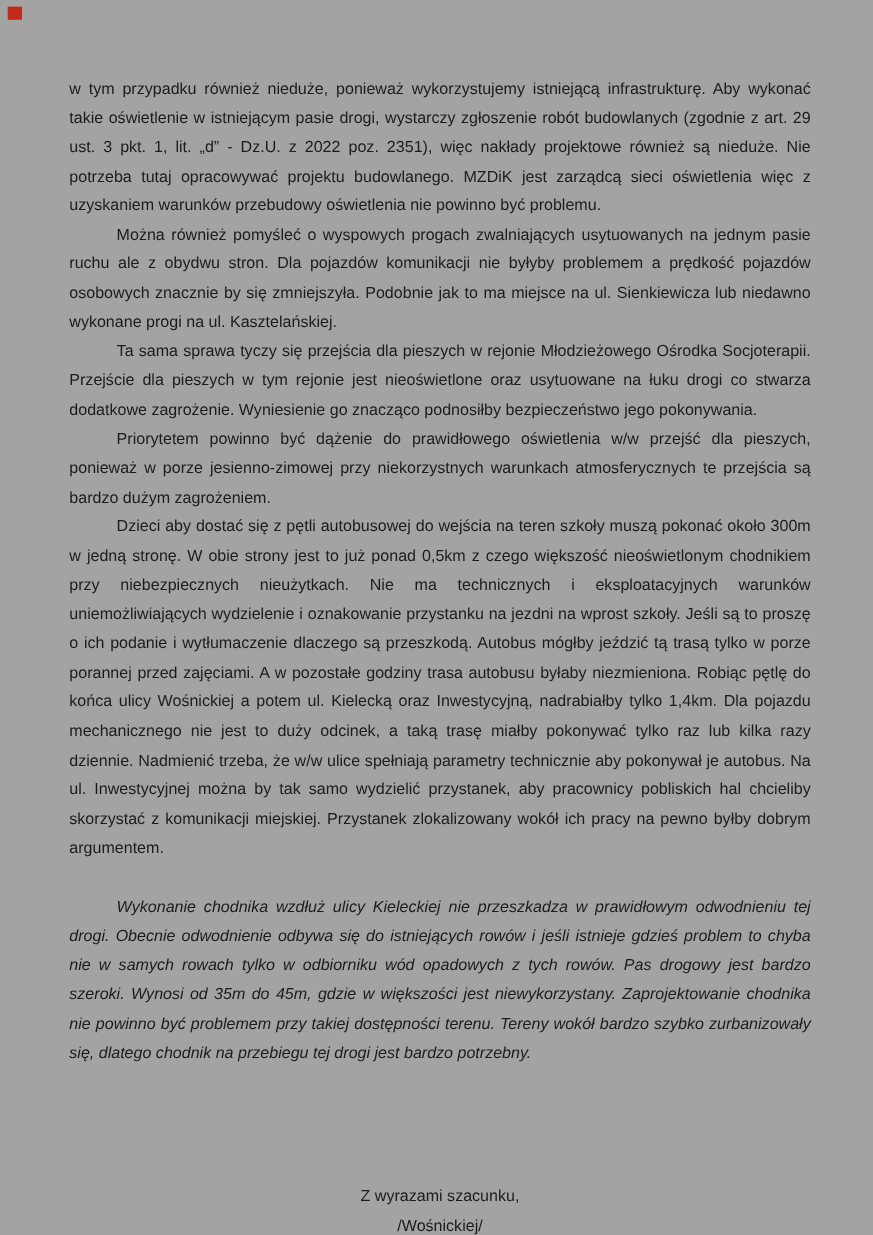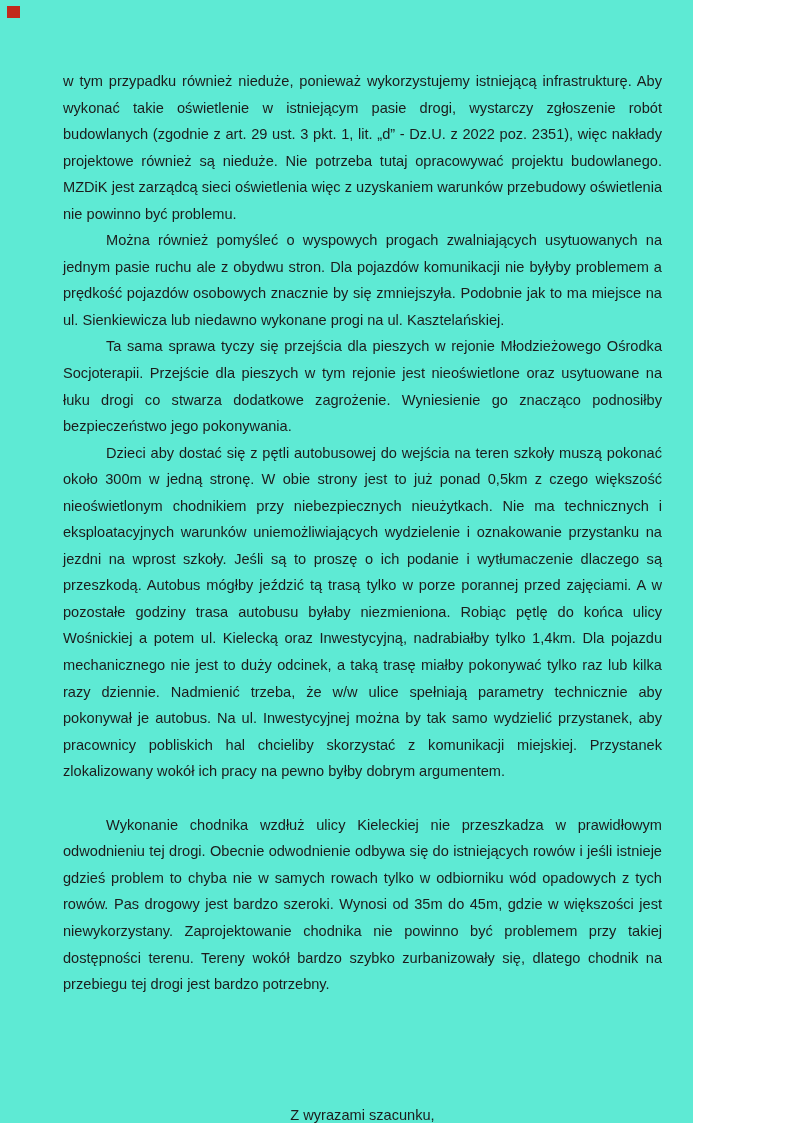--- a/index.html
+++ b/index.html
@@ -2,25 +2,25 @@
 <html lang="pl"><head>
 <meta charset="utf-8">
 <style>
   html, body {
     margin: 0;
     padding: 0;
     background: #ffffff;
   }
   .page {
     position: relative;
-    width: 693px;
+    width: 794px;
     height: 1123px;
-    background: #5eead4;
+    background: #a3a3a3;
     box-sizing: border-box;
-    padding: 68px 31px 0 63px;
+    padding: 68px 57px 0 63px;
     font-family: "Liberation Sans", "DejaVu Sans", sans-serif;
     font-size: 14.6px;
     line-height: 26.55px;
     color: #1c1c1c;
     overflow: hidden;
   }
   .corner-marker {
     position: absolute;
     left: 7px;
     top: 6px;
@@ -31,40 +31,42 @@
   .body-text p {
     margin: 0;
     text-align: justify;
     text-justify: inter-word;
   }
   .body-text p.indent {
     text-indent: 43px;
   }
   .body-text p.space-before {
     margin-top: 27px;
+    font-style: italic;
   }
   .closing {
     margin-top: 104px;
     text-align: center;
   }
   .closing div {
     margin: 0;
   }
 </style>
 </head>
 <body>
 
 <div class="page">
 
   <div class="corner-marker" style="background: rgb(194, 42, 28);"></div>
 
   <div class="body-text">
     <p>w tym przypadku również nieduże, ponieważ wykorzystujemy istniejącą infrastrukturę. Aby wykonać takie oświetlenie w istniejącym pasie drogi, wystarczy zgłoszenie robót budowlanych (zgodnie z art. 29 ust. 3 pkt. 1, lit. „d” - Dz.U. z 2022 poz. 2351), więc nakłady projektowe również są nieduże. Nie potrzeba tutaj opracowywać projektu budowlanego. MZDiK jest zarządcą sieci oświetlenia więc z uzyskaniem warunków przebudowy oświetlenia nie powinno być problemu.</p>
     <p class="indent">Można również pomyśleć o wyspowych progach zwalniających usytuowanych na jednym pasie ruchu ale z obydwu stron. Dla pojazdów komunikacji nie byłyby problemem a prędkość pojazdów osobowych znacznie by się zmniejszyła. Podobnie jak to ma miejsce na ul. Sienkiewicza lub niedawno wykonane progi na ul. Kasztelańskiej.</p>
     <p class="indent">Ta sama sprawa tyczy się przejścia dla pieszych w rejonie Młodzieżowego Ośrodka Socjoterapii. Przejście dla pieszych w tym rejonie jest nieoświetlone oraz usytuowane na łuku drogi co stwarza dodatkowe zagrożenie. Wyniesienie go znacząco podnosiłby bezpieczeństwo jego pokonywania.</p>
+    <p class="indent">Priorytetem powinno być dążenie do prawidłowego oświetlenia w/w przejść dla pieszych, ponieważ w porze jesienno-zimowej przy niekorzystnych warunkach atmosferycznych te przejścia są bardzo dużym zagrożeniem.</p>
     <p class="indent">Dzieci aby dostać się z pętli autobusowej do wejścia na teren szkoły muszą pokonać około 300m w jedną stronę. W obie strony jest to już ponad 0,5km z czego większość nieoświetlonym chodnikiem przy niebezpiecznych nieużytkach. Nie ma technicznych i eksploatacyjnych warunków uniemożliwiających wydzielenie i oznakowanie przystanku na jezdni na wprost szkoły. Jeśli są to proszę o ich podanie i wytłumaczenie dlaczego są przeszkodą. Autobus mógłby jeździć tą trasą tylko w porze porannej przed zajęciami. A w pozostałe godziny trasa autobusu byłaby niezmieniona. Robiąc pętlę do końca ulicy Wośnickiej a potem ul. Kielecką oraz Inwestycyjną, nadrabiałby tylko 1,4km. Dla pojazdu mechanicznego nie jest to duży odcinek, a taką trasę miałby pokonywać tylko raz lub kilka razy dziennie. Nadmienić trzeba, że w/w ulice spełniają parametry technicznie aby pokonywał je autobus. Na ul. Inwestycyjnej można by tak samo wydzielić przystanek, aby pracownicy pobliskich hal chcieliby skorzystać z komunikacji miejskiej. Przystanek zlokalizowany wokół ich pracy na pewno byłby dobrym argumentem.</p>
     <p class="indent space-before">Wykonanie chodnika wzdłuż ulicy Kieleckiej nie przeszkadza w prawidłowym odwodnieniu tej drogi. Obecnie odwodnienie odbywa się do istniejących rowów i jeśli istnieje gdzieś problem to chyba nie w samych rowach tylko w odbiorniku wód opadowych z tych rowów. Pas drogowy jest bardzo szeroki. Wynosi od 35m do 45m, gdzie w większości jest niewykorzystany. Zaprojektowanie chodnika nie powinno być problemem przy takiej dostępności terenu. Tereny wokół bardzo szybko zurbanizowały się, dlatego chodnik na przebiegu tej drogi jest bardzo potrzebny.</p>
   </div>
 
   <div class="closing">
     <div>Z wyrazami szacunku,</div>
     <div>/Wośnickiej/</div>
   </div>
 
 </div>

